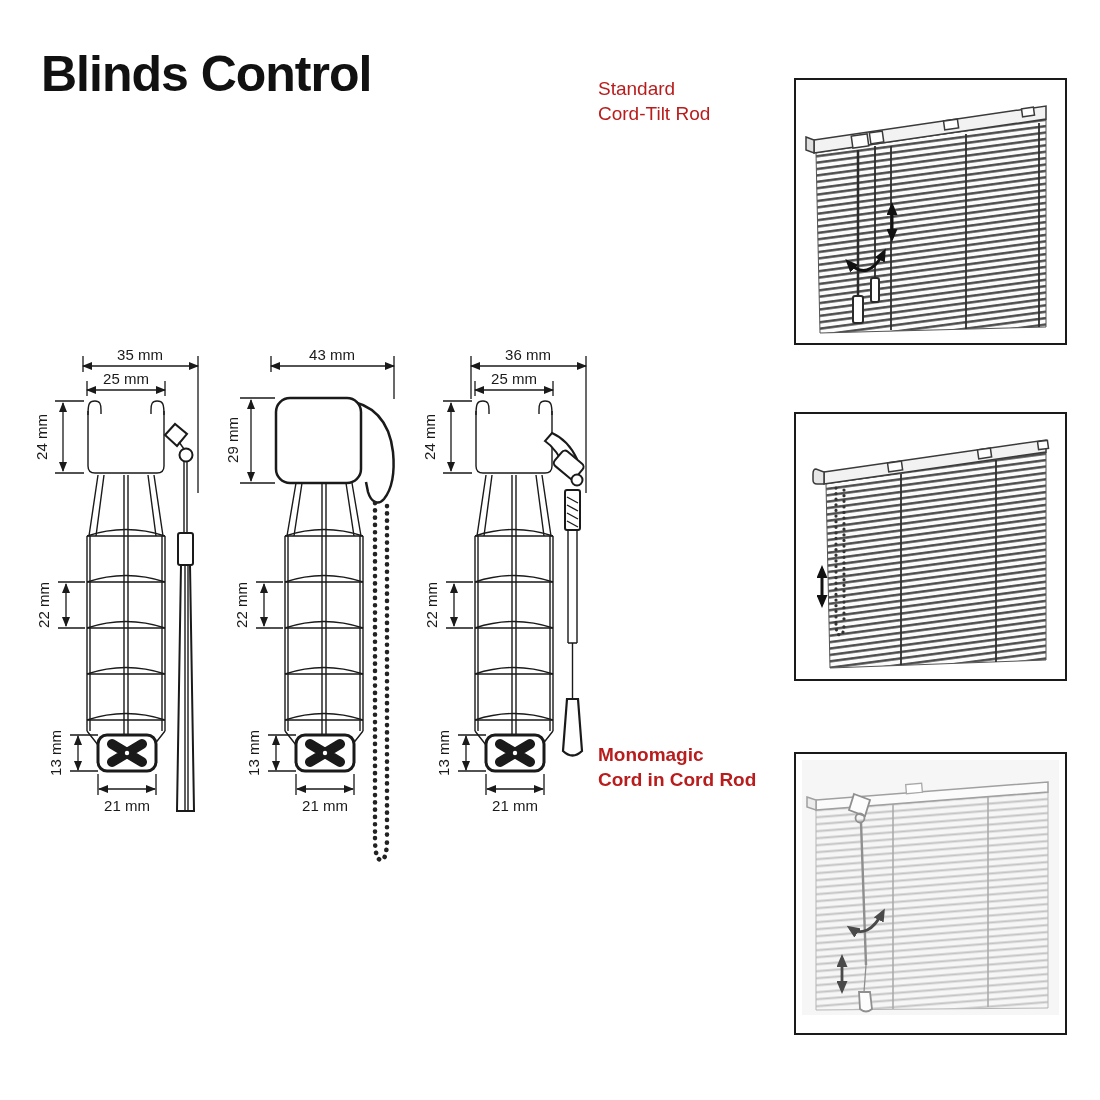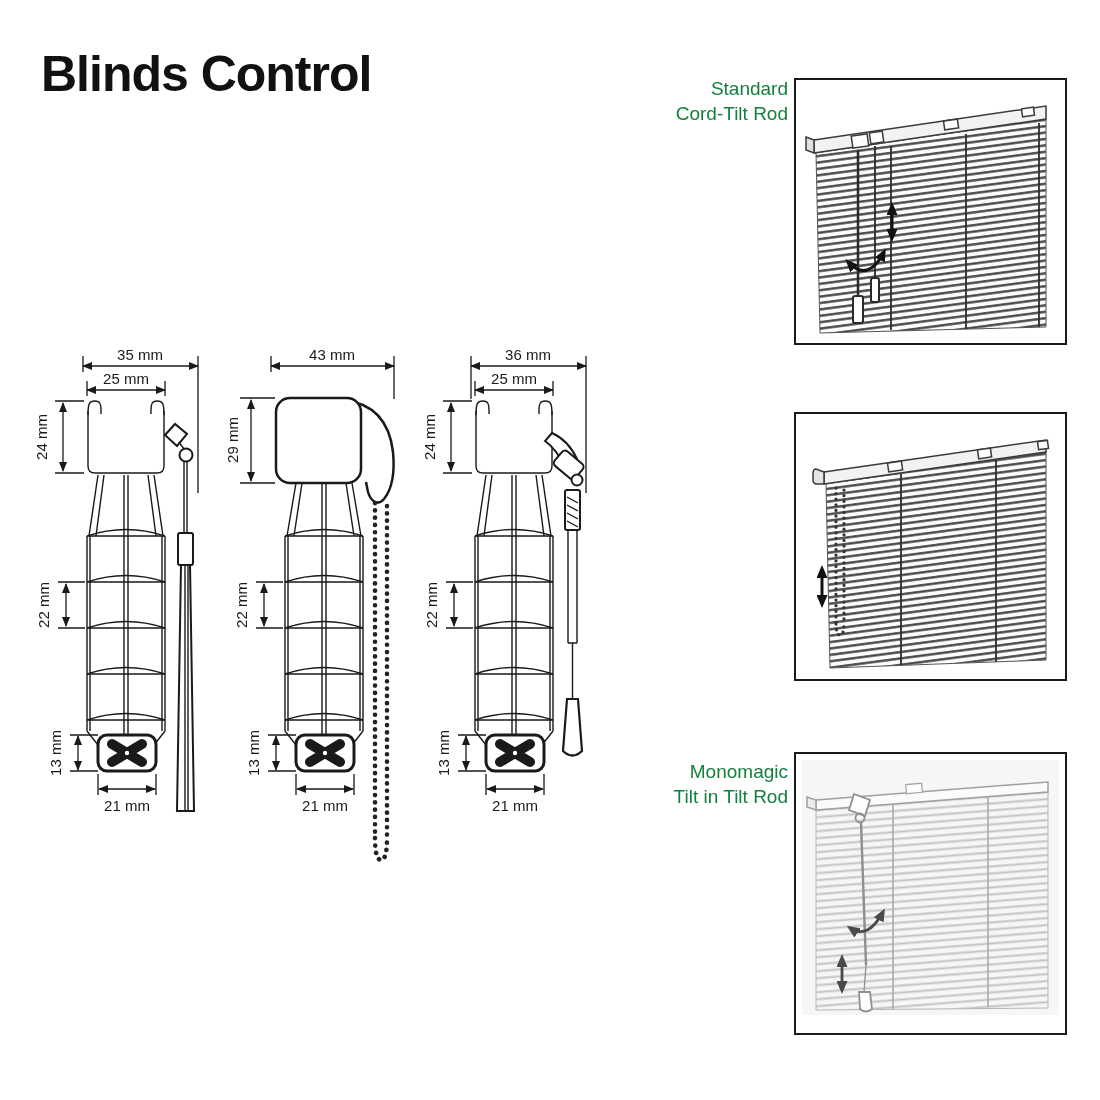--- a/index.html
+++ b/index.html
@@ -2,23 +2,23 @@
 <html><head>
 <meta charset="utf-8">
 <style>
   html,body{margin:0;padding:0;background:#fff;}
   .page{position:relative;width:1100px;height:1100px;background:#fff;overflow:hidden;
         font-family:"Liberation Sans",sans-serif;color:#1a1a1a;}
   .title{position:absolute;left:25px;top:28px;font-size:50px;font-weight:700;
          line-height:1.22;letter-spacing:-1px;color:#111;}
   .drawing{position:absolute;top:343px;width:195px;height:530px;}
   .d1{left:28px;} .d2{left:226px;} .d3{left:416px;}
-  .opt-label{position:absolute;left:598px;width:190px;text-align:right;
-             font-size:19px;line-height:1.34;color:#15803d;}
-  .l1{top:76px;} .l2{top:413px;} .l3{top:759px;}
+  .opt-label{position:absolute;left:598px;width:190px;text-align:left;
+             font-size:19px;line-height:1.34;color:#b91c1c;}
+  .l1{top:76px;} .l2{top:413px;} .l3{top:742px;font-weight:bold;}
   .frame{position:absolute;left:794px;width:269px;border:2px solid #1a1a1a;background:#fff;}
   .f1{top:78px;height:263px;}
   .f2{top:412px;height:265px;}
   .f3{top:752px;height:267px;padding:6px;width:257px;box-sizing:content-box;}
   .f3 svg{display:block;}
   svg{display:block;}
   .ln{stroke:#1a1a1a;fill:none;stroke-width:1.4;}
   .dim{stroke:#1a1a1a;fill:none;stroke-width:1.3;}
   .fw{fill:#fff;stroke:#1a1a1a;}
   .dtxt{font-family:"Liberation Sans",sans-serif;font-size:15px;fill:#1a1a1a;}
@@ -217,21 +217,21 @@
       <path class="fw" stroke-width="2.2" d="M151,356 H162 L166,408 Q156.5,417 147,408 Z"></path>
     </g>
   </svg>
 
   <div class="opt-label l1">
     <span>Standard</span><br>
     <span>Cord-Tilt Rod</span>
   </div>
   <div class="opt-label l3">
     <span>Monomagic</span><br>
-    <span>Tilt in Tilt Rod</span>
+    <span>Cord in Cord Rod</span>
   </div>
 
   <div class="frame f1">
     <svg viewBox="0 0 269 263" width="269" height="263">
       <defs>
         <marker id="ia1" markerUnits="userSpaceOnUse" viewBox="0 0 13 11" markerWidth="13" markerHeight="11" refX="9" refY="5.5" orient="auto-start-reverse">
             <path d="M0,0 L13,5.5 L0,11 Z" fill="#111"></path>
           </marker>
         <pattern id="bp1" patternUnits="userSpaceOnUse" width="10" height="6.4" patternTransform="skewY(-7.5)">
           <rect width="10" height="6.4" fill="#fcfcfc"></rect>

